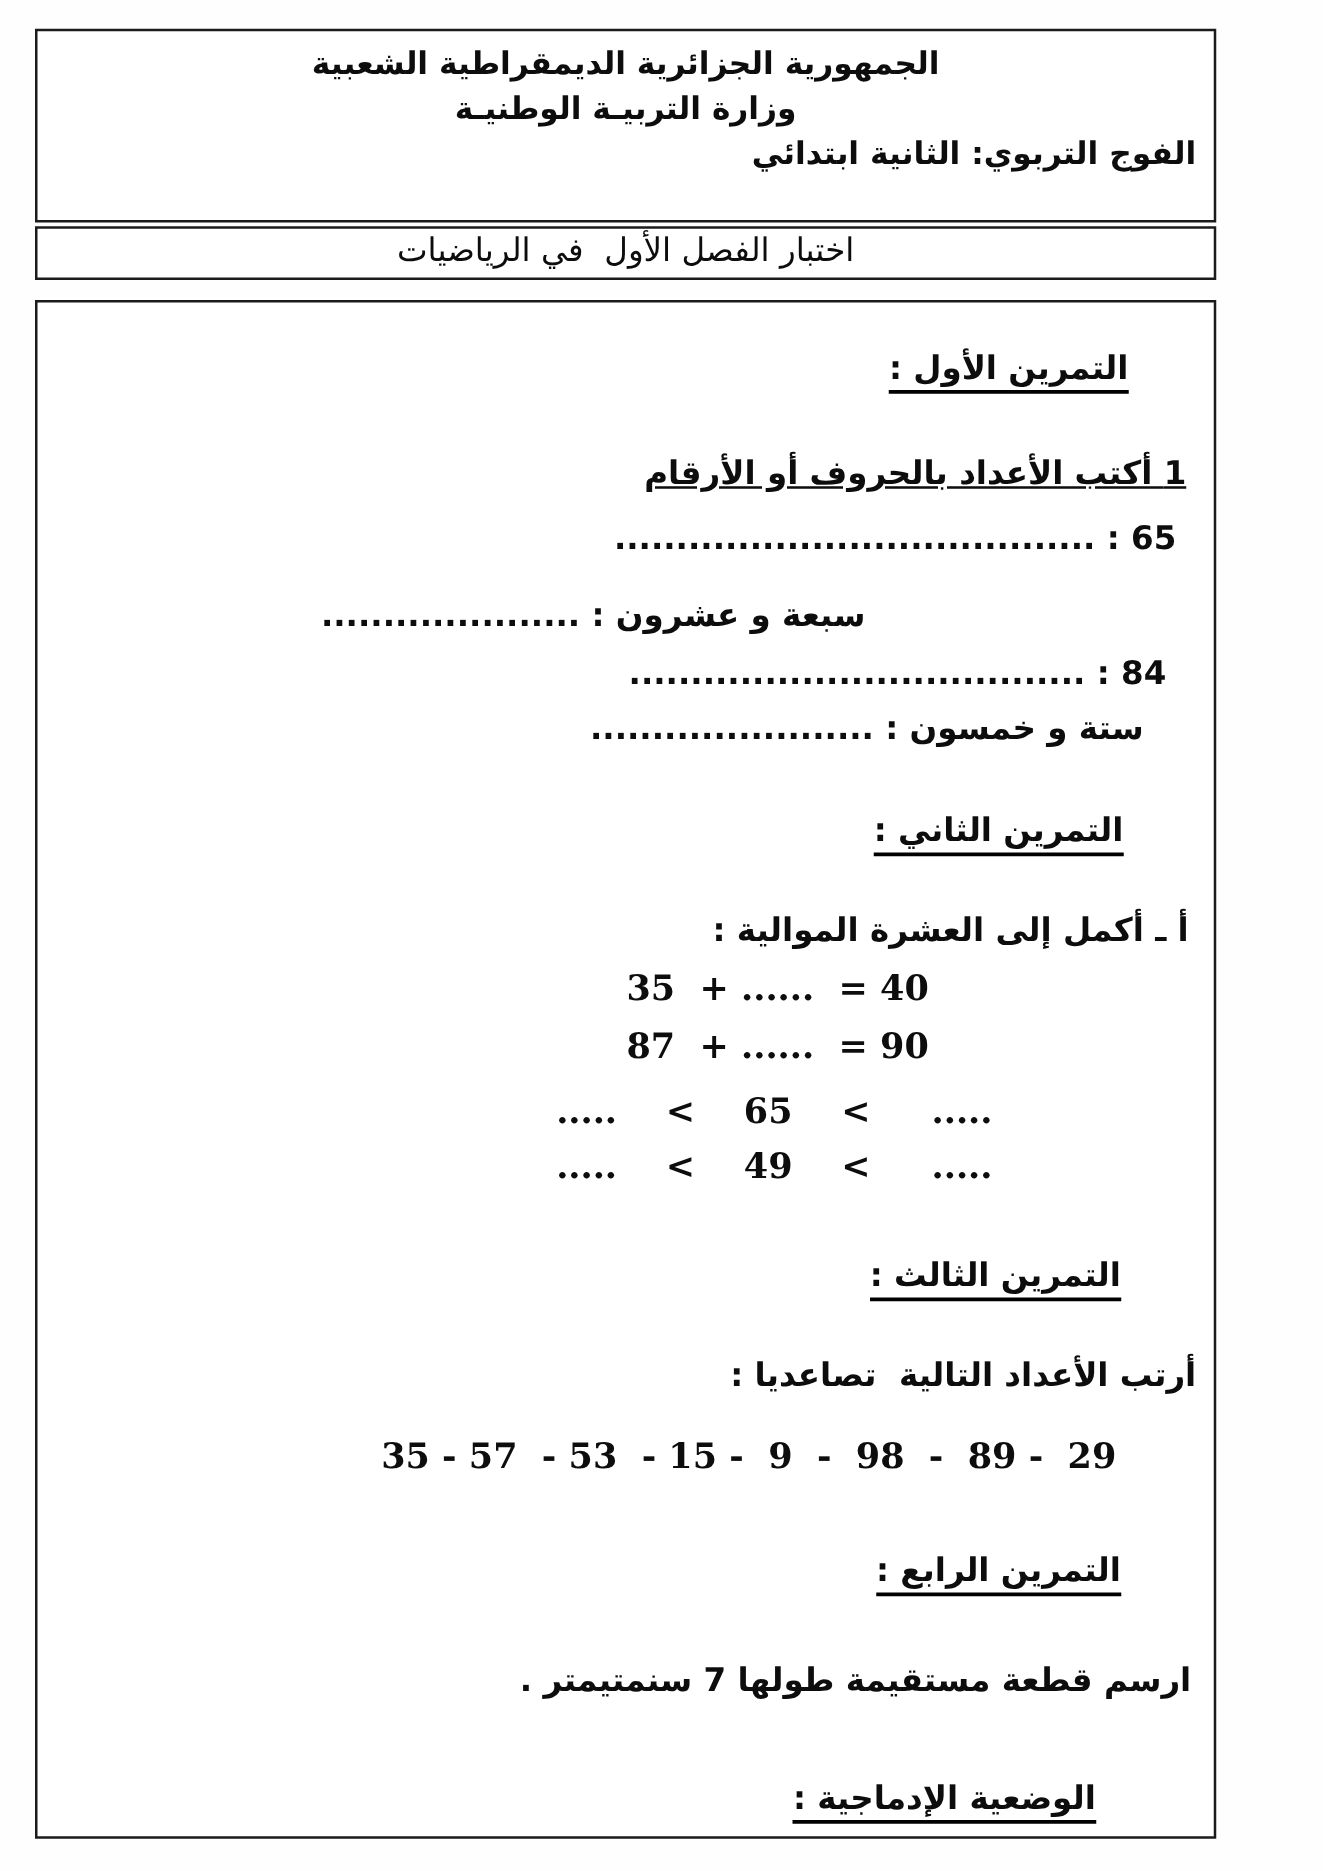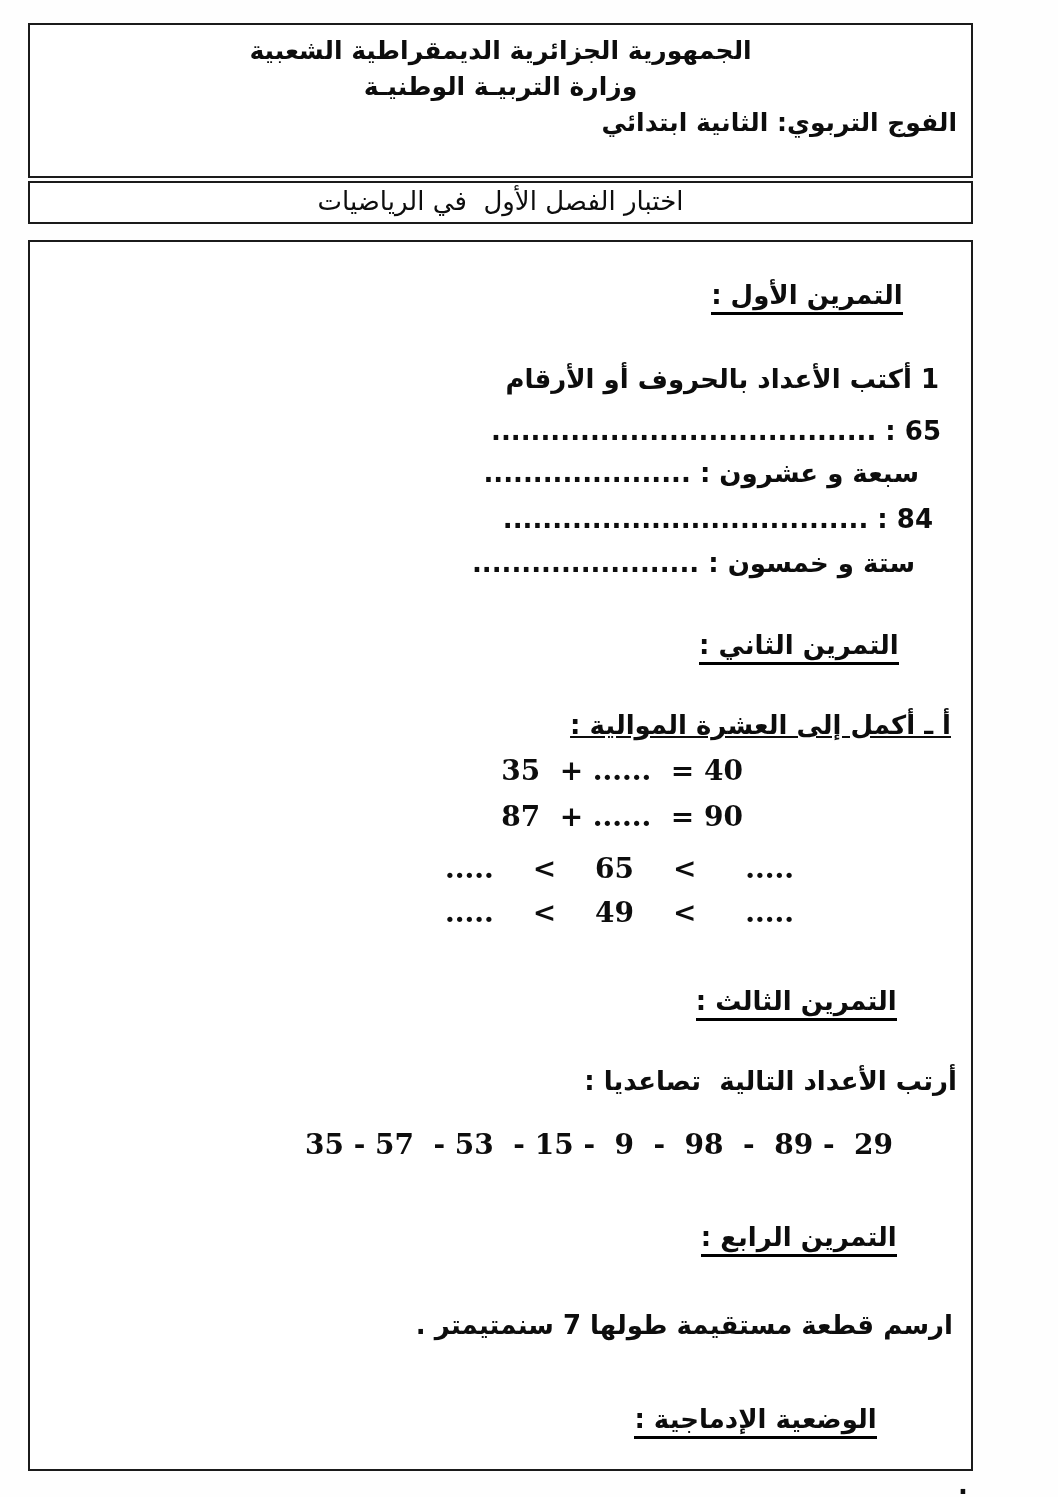--- a/index.html
+++ b/index.html
@@ -93,32 +93,32 @@
   <div class="box box-title">
     <div class="title-text">اختبار الفصل الأول&nbsp; في الرياضيات</div>
   </div>
 
   <div class="box box-main">
 
     <div class="line" style="margin-top:2px; padding-right:14px;">
       <span class="u">التمرين الأول :</span>
     </div>
 
-    <div class="line" style="margin-top:16px; padding-right:32px;">1 أكتب الأعداد بالحروف أو الأرقام</div>
+    <div class="line" style="margin-top:16px; padding-right:22px;text-decoration:underline;">1 أكتب الأعداد بالحروف أو الأرقام</div>
 
     <div class="line" style="margin-top:18px; padding-right:30px;">65 : .......................................</div>
-    <div class="line" style="margin-top:8px; padding-right:52px;">سبعة و عشرون : .....................</div>
+    <div class="line" style="margin-top:28px; padding-right:52px;text-align:center;">سبعة و عشرون : .....................</div>
     <div class="line" style="margin-top:12px; padding-right:38px;">84 : .....................................</div>
     <div class="line" style="margin-top:10px; padding-right:56px;">ستة و خمسون : .......................</div>
 
     <div class="line" style="margin-top:14px; padding-right:18px;">
       <span class="u">التمرين الثاني :</span>
     </div>
 
-    <div class="line" style="margin-top:12px; padding-right:20px;text-decoration:underline;">أ ـ أكمل إلى العشرة الموالية :</div>
+    <div class="line" style="margin-top:12px; padding-right:20px;">أ ـ أكمل إلى العشرة الموالية :</div>
 
     <div class="line math" style="margin-top:12px; padding-right:228px;">35&nbsp; + ......&nbsp; = 40</div>
     <div class="line math" style="margin-top:12px; padding-right:228px;">87&nbsp; + ......&nbsp; = 90</div>
 
 
     <div class="line math" style="margin-top:18px; padding-right:177px;">.....&nbsp;&nbsp;&nbsp; &lt;&nbsp;&nbsp;&nbsp; 65&nbsp;&nbsp;&nbsp; &lt;&nbsp;&nbsp;&nbsp;&nbsp; .....</div>
     <div class="line math" style="margin-top:10px; padding-right:177px;">.....&nbsp;&nbsp;&nbsp; &lt;&nbsp;&nbsp;&nbsp; 49&nbsp;&nbsp;&nbsp; &lt;&nbsp;&nbsp;&nbsp;&nbsp; .....</div>
 
     <div class="line" style="margin-top:20px; padding-right:20px;">
       <span class="u">التمرين الثالث :</span>

